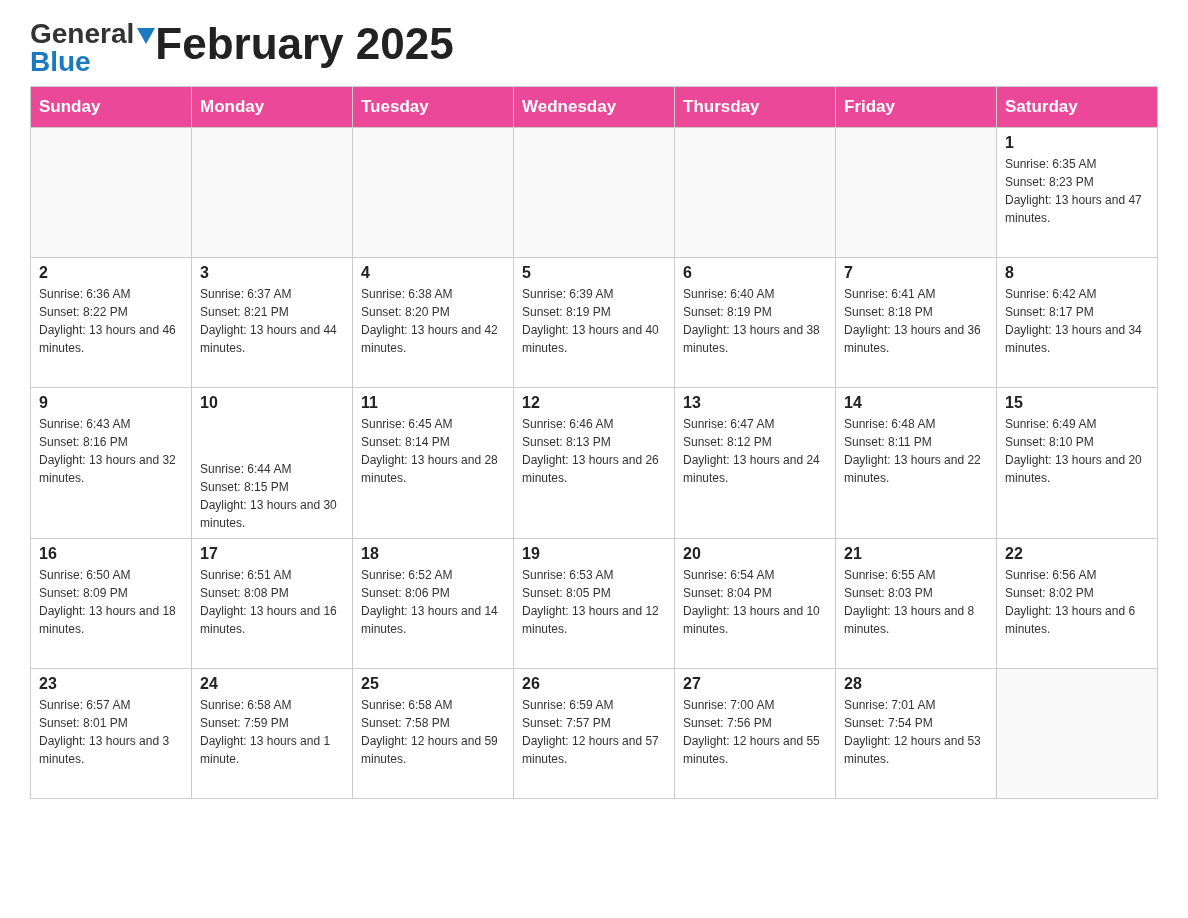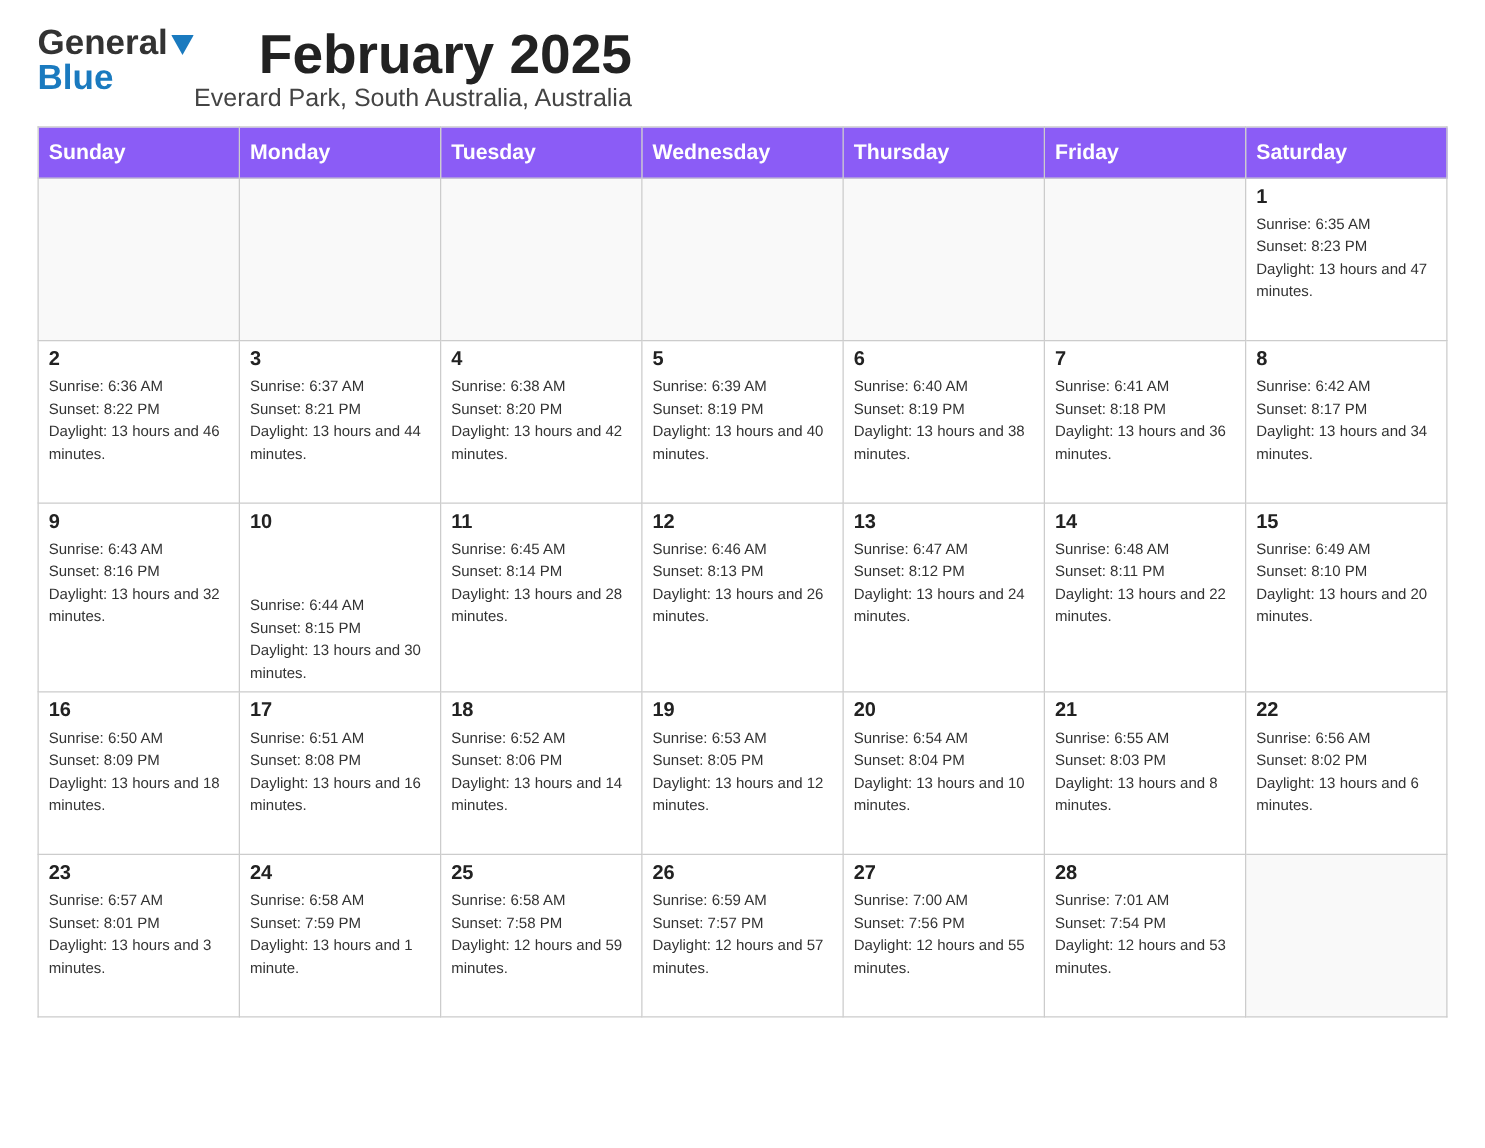--- a/index.html
+++ b/index.html
@@ -44,21 +44,21 @@
     .location {
       font-size: 20px;
       color: #444;
     }
     .calendar {
       width: 100%;
       border-collapse: collapse;
       margin-top: 10px;
     }
     .calendar th {
-      background-color: #8b5cf6;
+      background-color: #ec4899;
       color: #fff;
       font-size: 17px;
       font-weight: bold;
       padding: 10px 8px;
       text-align: left;
       border: 1px solid #ccc;
     }
     .calendar td {
       vertical-align: top;
       border: 1px solid #ccc;
@@ -98,21 +98,20 @@
     <div class="logo-row">
       <span class="logo-text-general">General</span>
       <svg width="18" height="16" viewBox="0 0 18 16" style="margin-left:3px;margin-top:4px;">
         <polygon points="0,0 18,0 9,16" fill="#1a7abf"></polygon>
       </svg>
     </div>
     <span class="logo-text-blue">Blue</span>
   </div>
   <div class="title-block">
     <div class="month-year">February 2025</div>
-    <div class="location">Everard Park, South Australia, Australia</div>
   </div>
 </div>
 
 <table class="calendar">
   <thead>
     <tr>
     <th>Sunday</th>
         <th>Monday</th>
         <th>Tuesday</th>
         <th>Wednesday</th>

